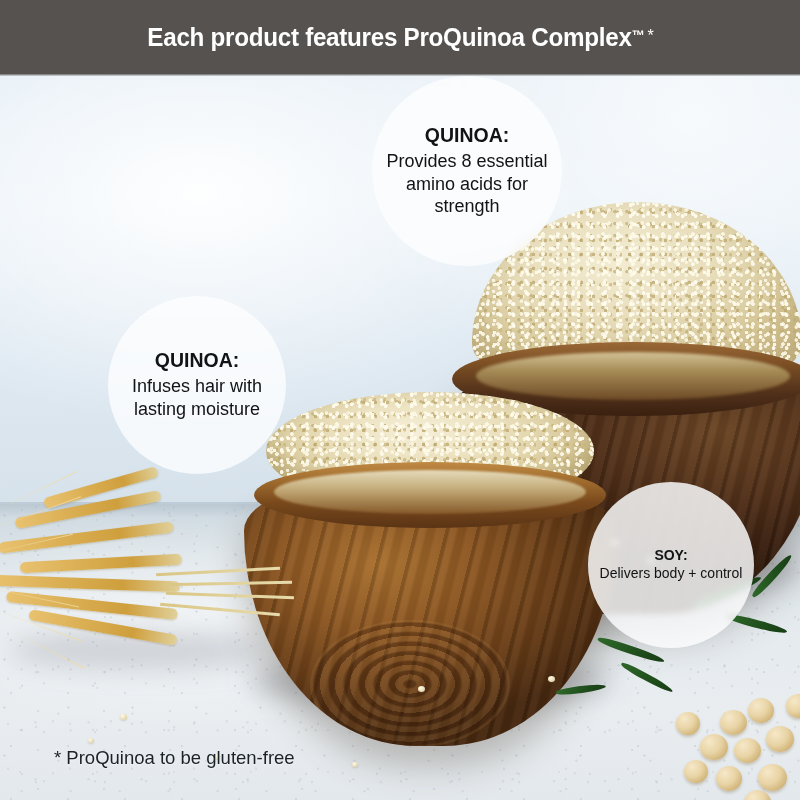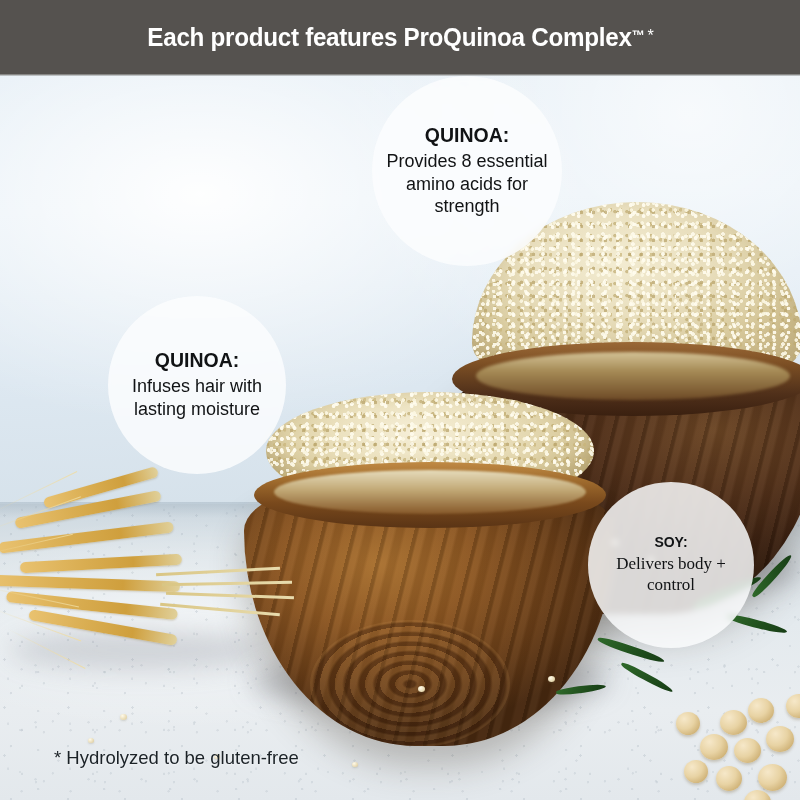--- a/index.html
+++ b/index.html
@@ -206,21 +206,21 @@
   #bubble-quinoa{ left:372px; top:76px;  width:190px; height:190px; }
   #bubble-quinoa .b-title{ font-size:19.5px; margin-bottom:3px; }
   #bubble-quinoa .b-body{ font-size:18px; width:178px; }
 
   #bubble-barley{ left:108px; top:296px; width:178px; height:178px; }
   #bubble-barley .b-title{ font-size:19.5px; margin-bottom:3px; }
   #bubble-barley .b-body{ font-size:18px; width:170px; }
 
   #bubble-soy{ left:588px; top:482px; width:166px; height:166px; }
   #bubble-soy .b-title{ font-size:14px; margin-bottom:2px; }
-  #bubble-soy .b-body{ font-size:17px; width:156px;font-family:Liberation Serif, serif; }
+  #bubble-soy .b-body{ font-size:14px; width:156px; }
 
   
   .footnote{
     position:absolute; left:54px; top:673px; z-index:45;
     font-size:18.5px; color:#1b2227; white-space:nowrap;
     text-shadow:0 1px 2px rgba(255,255,255,.6);
   }
 </style>
 </head>
 <body>
@@ -307,21 +307,21 @@
 
     <div class="grain-spill" style="left:120px; top:640px; width:7px; height:6px;"></div>
     <div class="grain-spill" style="left:88px;  top:664px; width:6px; height:5px;"></div>
     <div class="grain-spill" style="left:214px; top:680px; width:6px; height:5px;"></div>
     <div class="grain-spill" style="left:418px; top:612px; width:7px; height:6px;"></div>
     <div class="grain-spill" style="left:352px; top:688px; width:6px; height:5px;"></div>
     <div class="grain-spill" style="left:548px; top:602px; width:7px; height:6px;"></div>
     <div class="grain-spill" style="left:612px; top:466px; width:6px; height:5px;"></div>
     <div class="grain-spill" style="left:648px; top:484px; width:6px; height:5px;"></div>
 
-    <div class="footnote">* Hydrolyzed to be gluten-free</div>
+    <div class="footnote">* ProQuinoa to be gluten-free</div>
   </div>
 
   <div class="bubble" id="bubble-quinoa">
     <div class="b-title">QUINOA:</div>
     <div class="b-body">Provides 8 essential amino acids for strength</div>
   </div>
 
   <div class="bubble" id="bubble-barley">
     <div class="b-title">QUINOA:</div>
     <div class="b-body">Infuses hair with lasting moisture</div>

